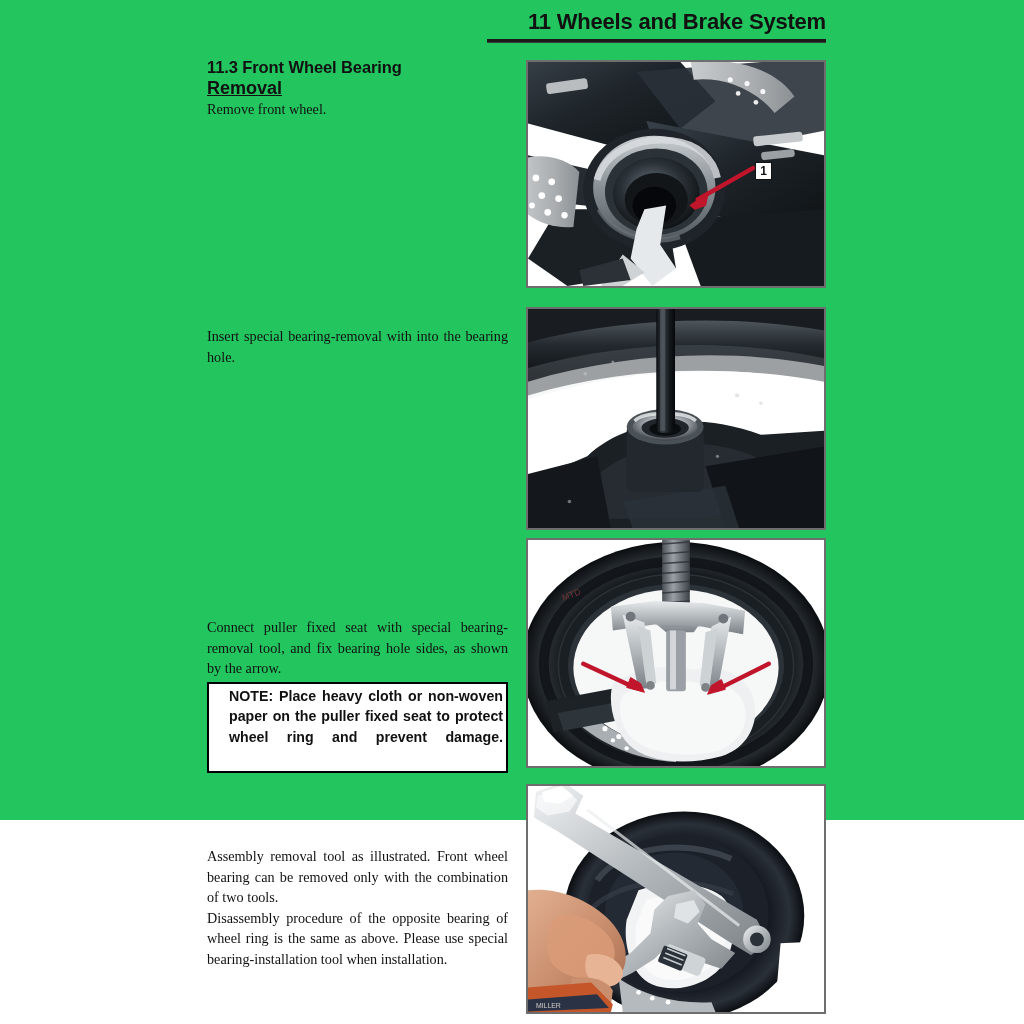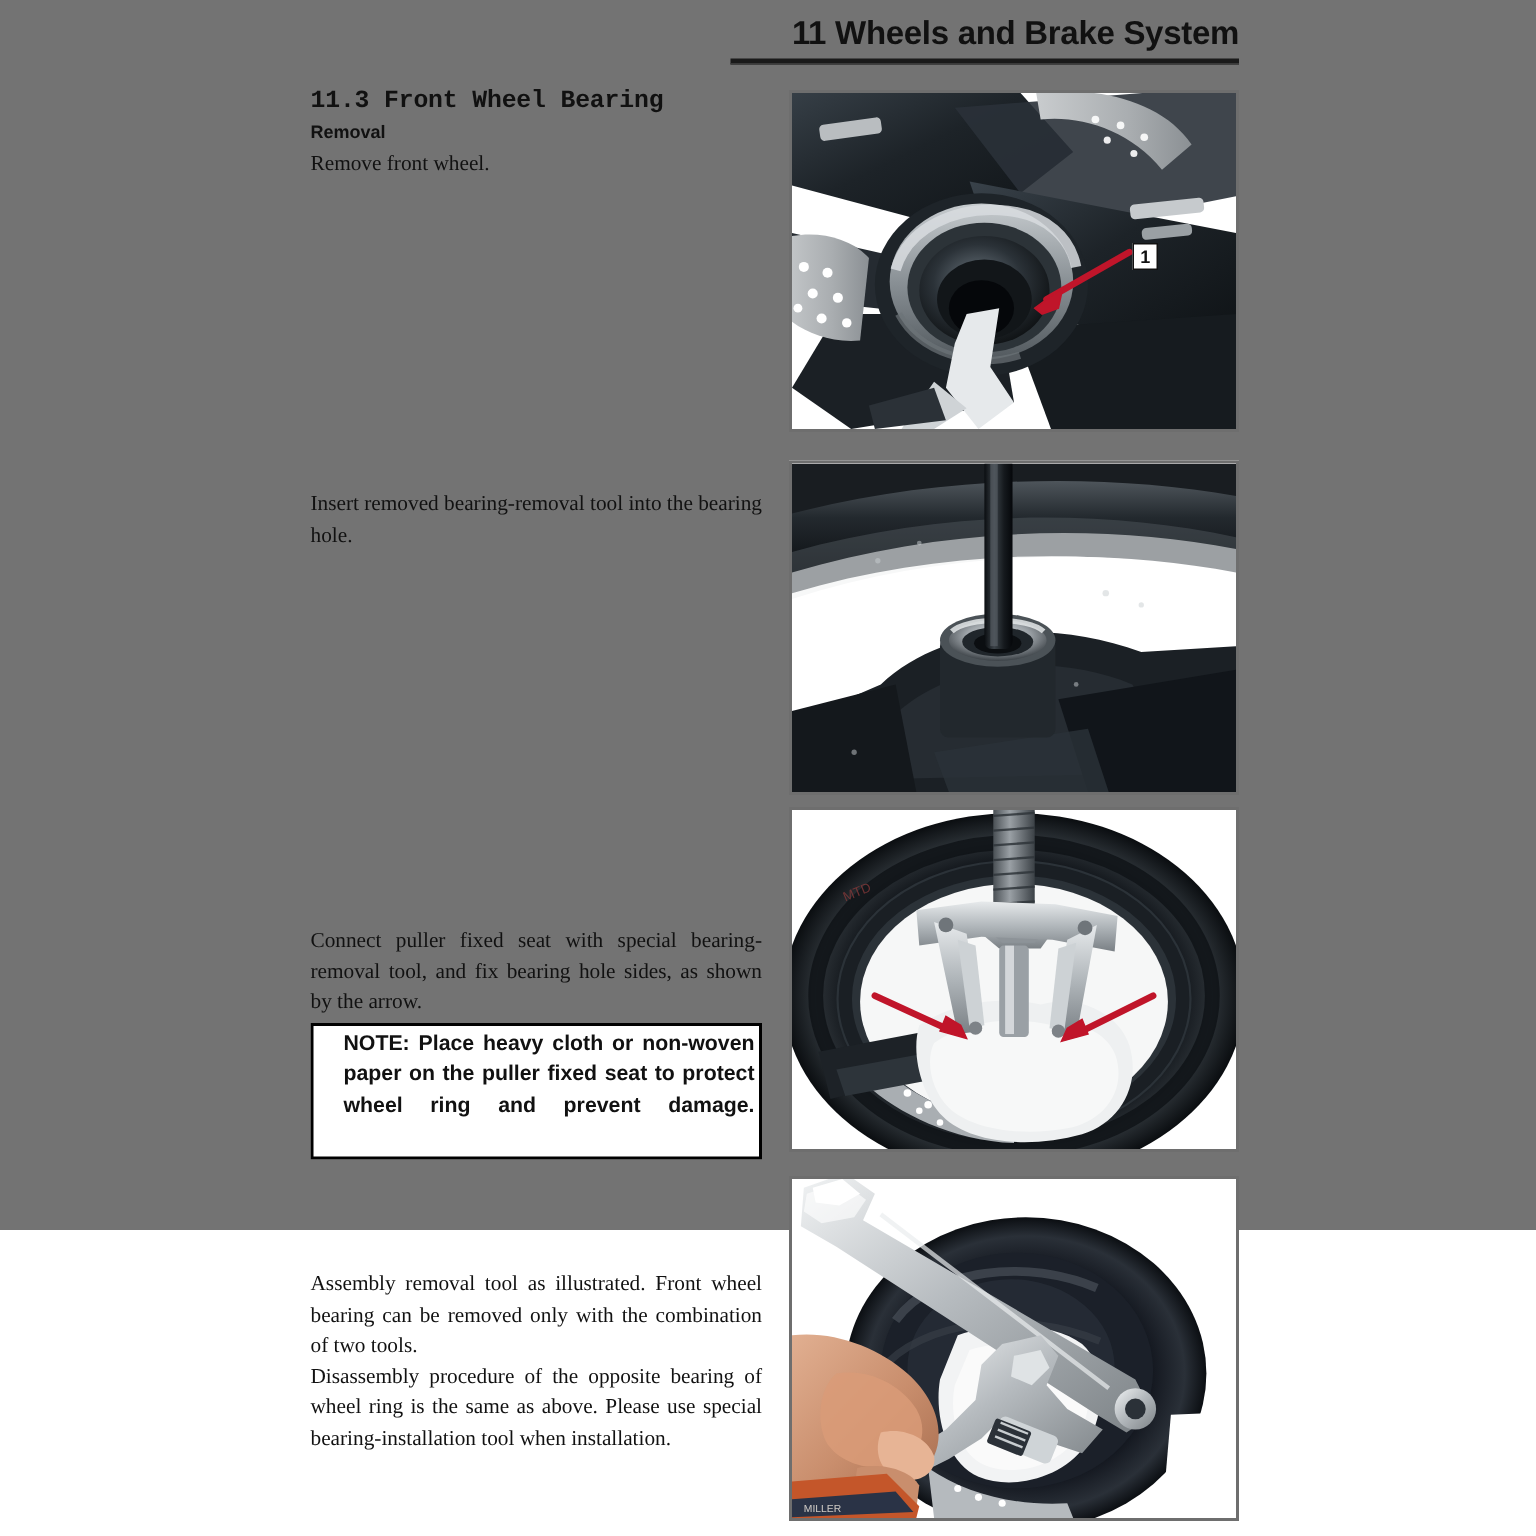--- a/index.html
+++ b/index.html
@@ -8,21 +8,21 @@
     width: 1024px; height: 1024px;
     background: #ffffff;
     font-family: "Liberation Sans", sans-serif;
     color: #111111;
     overflow: hidden;
   }
   #page {
     position: relative;
     width: 1024px;
     height: 820px;
-    background: #737373;
+    background: #22c55e;
   }
 
   
   #header {
     position: absolute;
     left: 487px; top: 8px;
     width: 339px;
     text-align: right;
   }
   #header-title {
@@ -44,27 +44,27 @@
     position: absolute;
     left: 207px;
     width: 301px;
   }
   .section-heading {
     font-size: 16.5px;
     font-weight: bold;
     line-height: 22px;
     margin: 0 0 1px 0;
     letter-spacing: -0.1px;
-    font-family: Liberation Mono, monospace;
   }
   .sub-heading {
-    font-size: 12px;
+    font-size: 18px;
     font-weight: bold;
     line-height: 19px;
     margin: 0 0 1px 0;
+    text-decoration: underline;
   }
   .body-text {
     font-size: 14.2px;
     line-height: 20.5px;
     margin: 0;
     text-align: justify;
     text-justify: inter-word;
     hyphens: none;
     font-family: Liberation Serif, serif;
   }
@@ -138,21 +138,21 @@
     <div id="header-rule"></div>
   </div>
 
   <div class="textcol" style="top:56px;">
     <h2 class="section-heading">11.3 Front Wheel Bearing</h2>
     <h3 class="sub-heading">Removal</h3>
     <p class="body-text">Remove front wheel.</p>
   </div>
 
   <div class="textcol" style="top:326px;">
-    <p class="body-text">Insert removed bearing-removal tool into the bearing hole.</p>
+    <p class="body-text">Insert special bearing-removal with into the bearing hole.</p>
   </div>
 
   <div class="textcol" style="top:617px;">
     <p class="body-text">Connect puller fixed seat with special bearing-removal tool, and fix bearing hole sides, as shown by the arrow.</p>
     <div class="note-box" style="margin-top:3px;">NOTE: Place heavy cloth or non-woven paper on the puller fixed seat to protect wheel ring and prevent damage.</div>
   </div>
 
   <div class="textcol" style="top:846px;">
     <p class="body-text">Assembly removal tool as illustrated. Front wheel bearing can be removed only with the combination of two tools.</p>
     <p class="body-text gap-para">Disassembly procedure of the opposite bearing of wheel ring is the same as above. Please use special bearing-installation tool when installation.</p>

